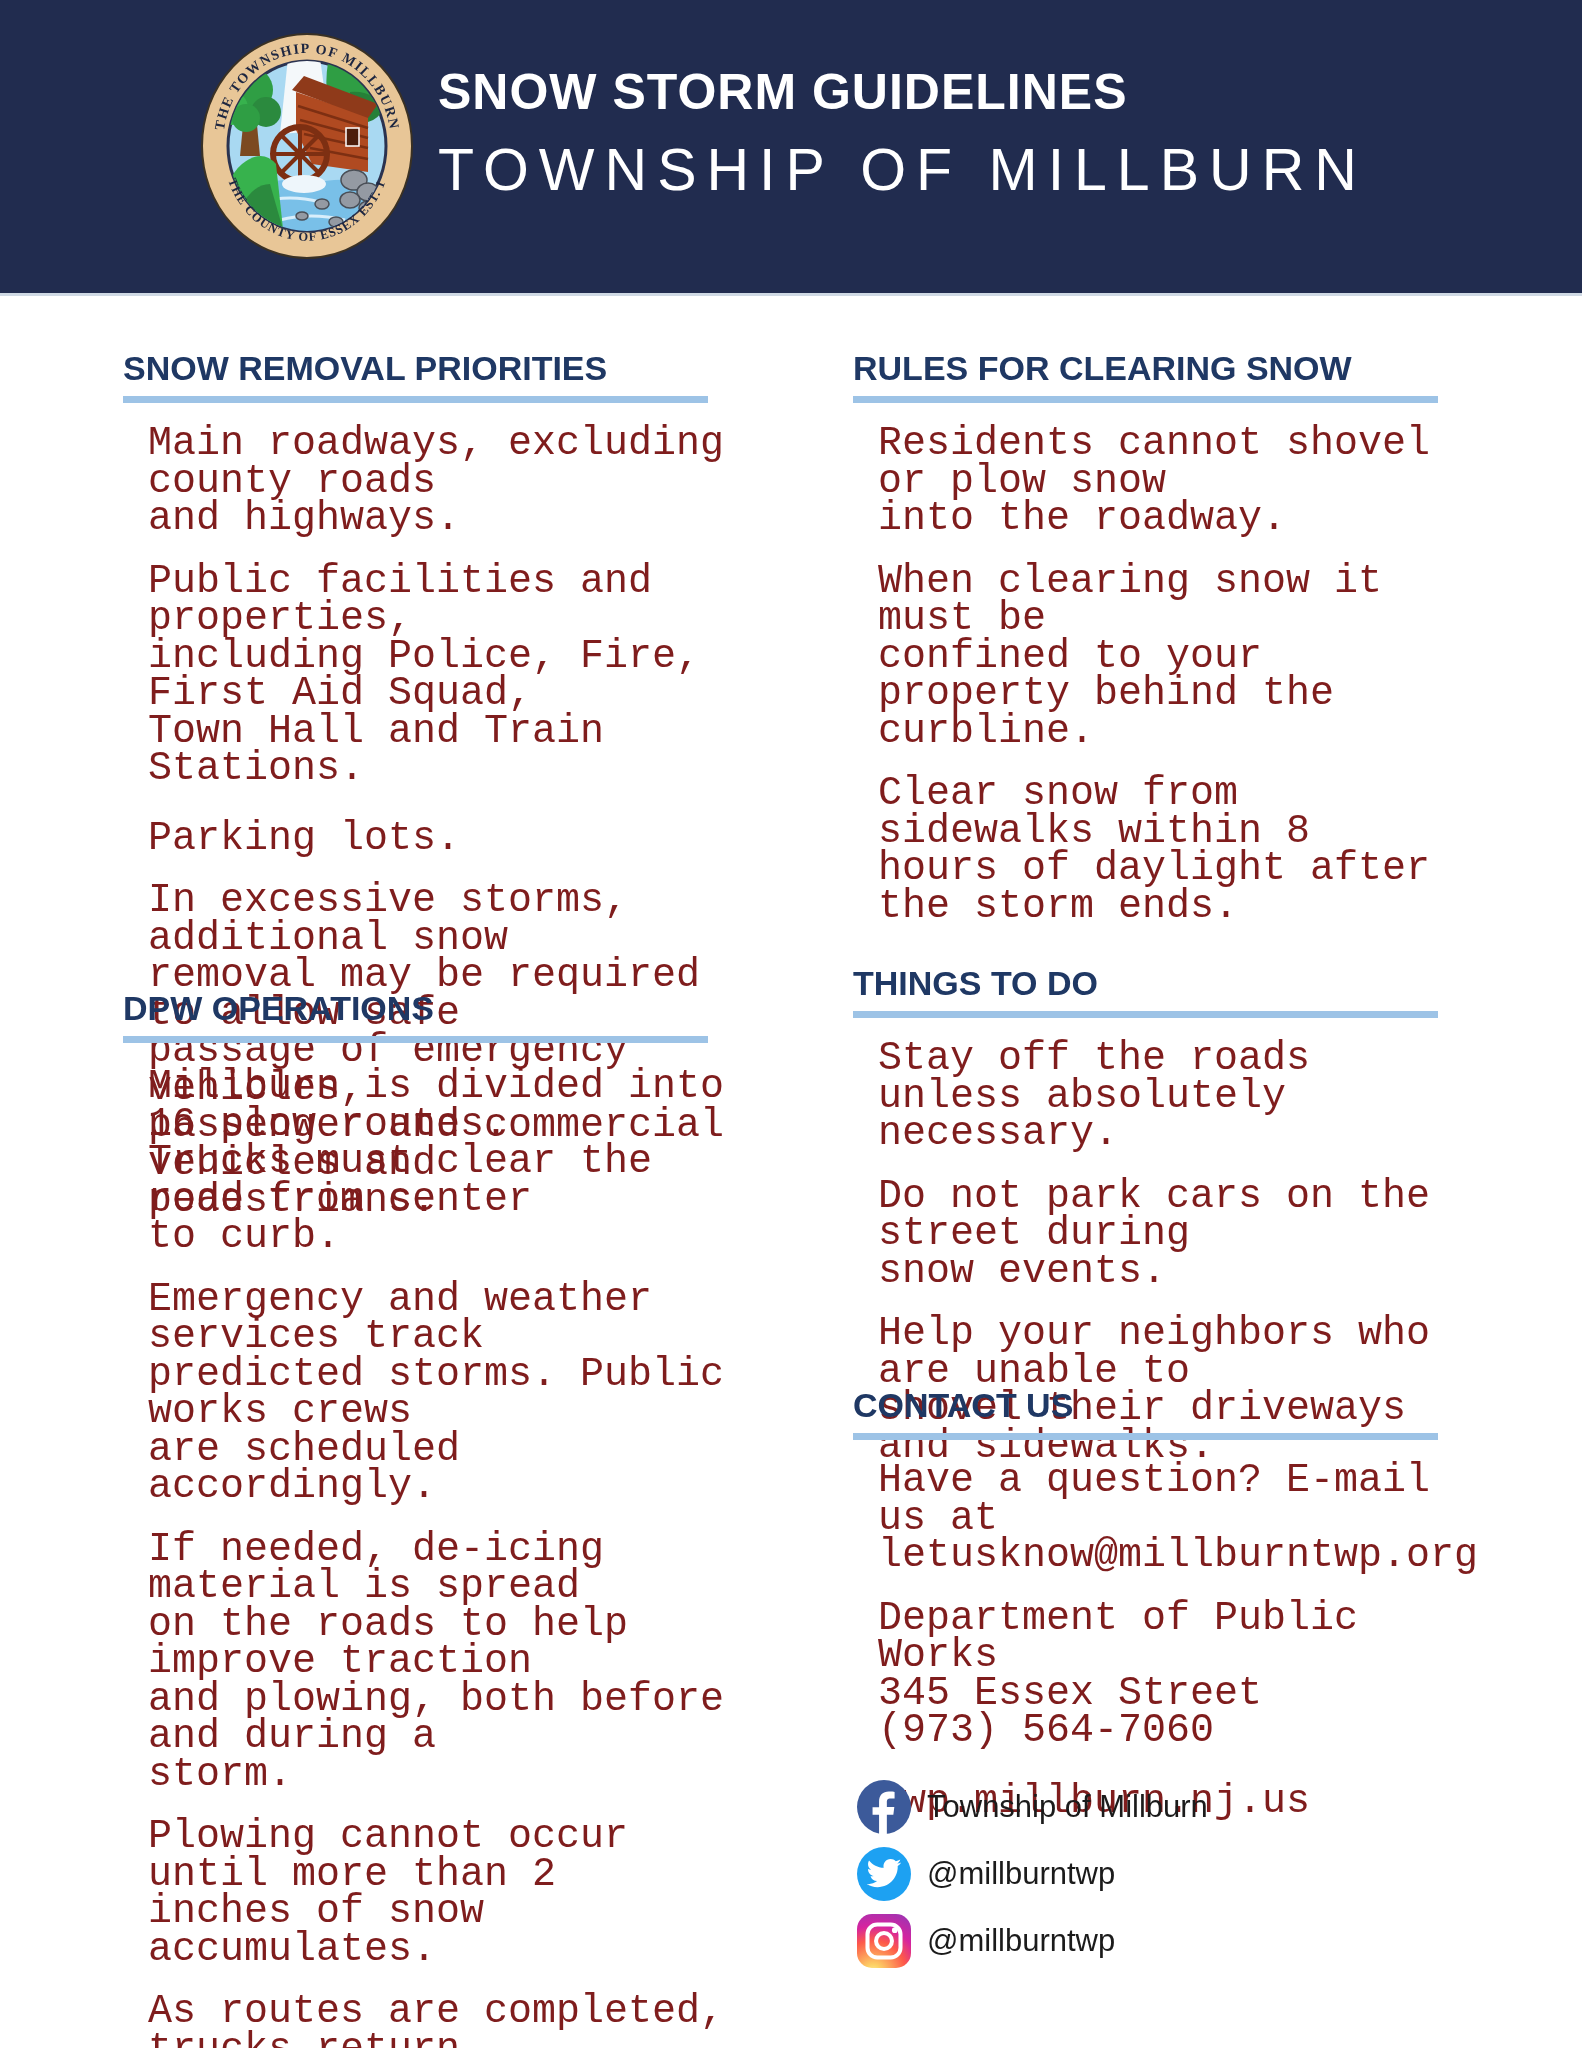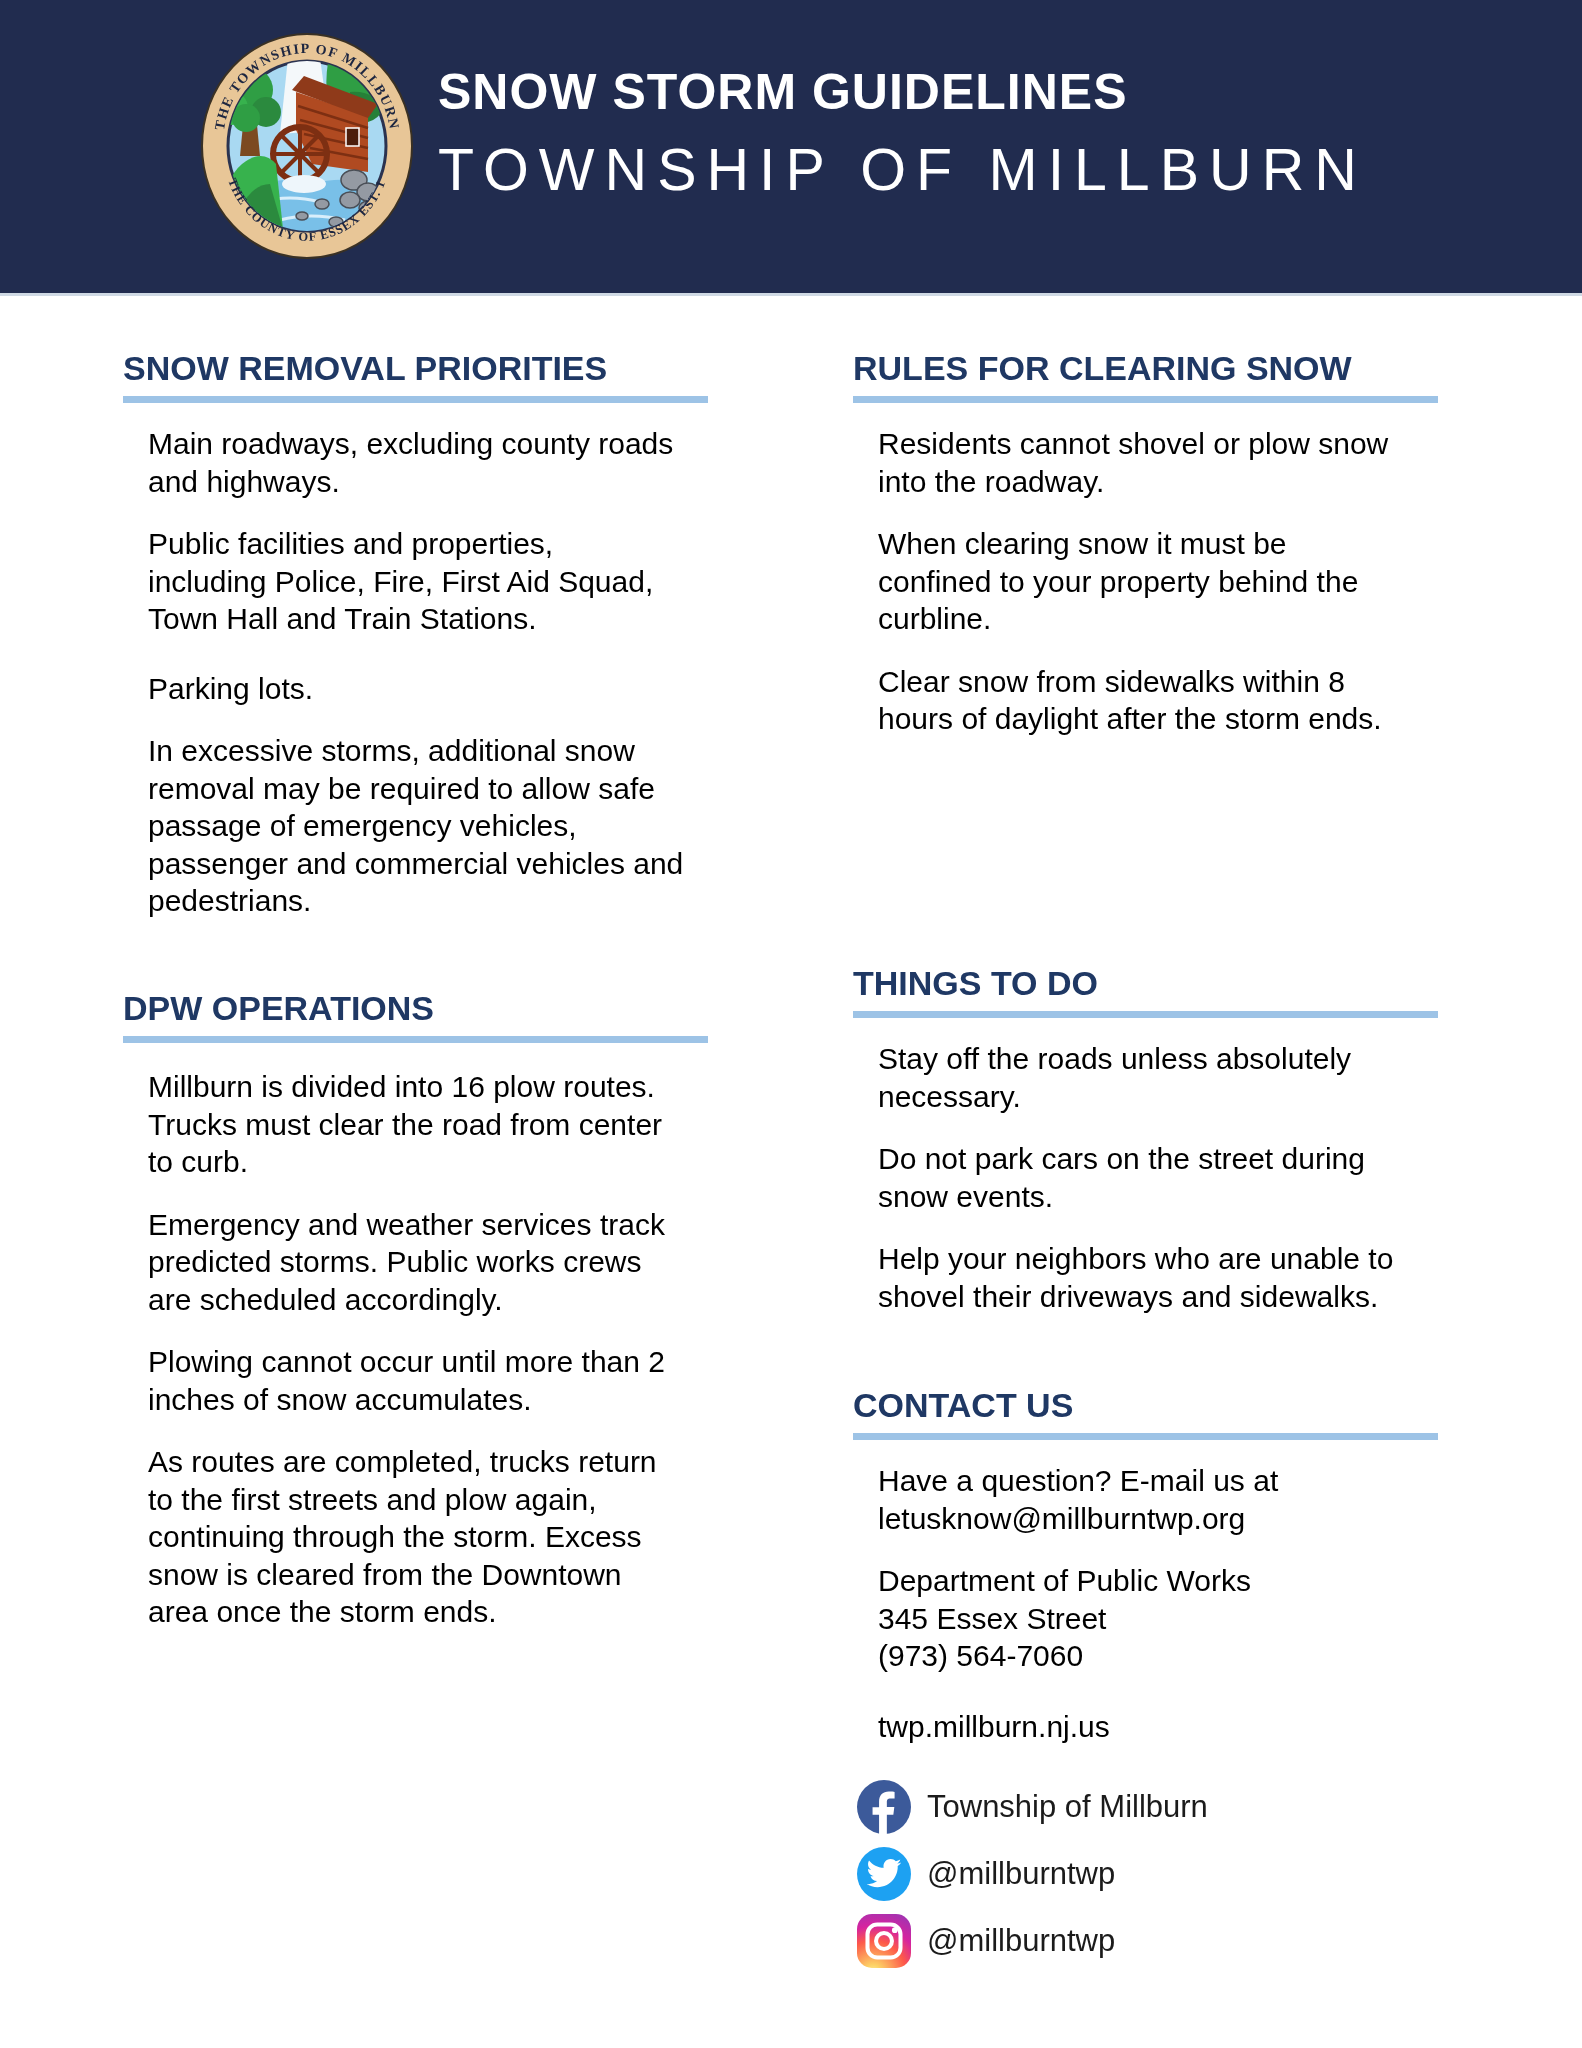--- a/index.html
+++ b/index.html
@@ -28,22 +28,22 @@
   #sec-l2{left:123px;top:984px;}
   #sec-r1{left:853px;top:344px;}
   #sec-r2{left:853px;top:959px;}
   #sec-r3{left:853px;top:1381px;}
   .h{
     margin:0;font-size:34px;font-weight:bold;color:#1f3864;
     line-height:48px;letter-spacing:0px;white-space:nowrap;
   }
   .rule{height:7px;width:585px;background:#9dc3e6;margin-top:4px;}
   .para{
-    margin:25px 0 0 25px;width:600px;font-size:30px;line-height:37.5px;
-    color:#000000;white-space:pre-line;
+    margin:25px 0 0 25px;width:600px;font-size:40px;line-height:37.5px;
+    color:#7f1d1d;white-space:pre-line;font-family:Liberation Mono, monospace;
   }
   .para.first{margin-top:22px;}
   .para.gap-big{margin-top:32px;}
   .para.website{margin-top:33px;}
   
   .social{position:absolute;left:857px;top:1780px;}
   .social-row{display:flex;align-items:center;margin-bottom:13px;cursor:pointer;}
   .social-row svg{width:54px;height:54px;flex:0 0 54px;display:block;}
   .social-label{
     margin-left:16px;font-size:31px;color:#1b1b1b;line-height:54px;
@@ -149,20 +149,24 @@
 
   <section class="sec" id="sec-l2">
     <h2 class="h">DPW OPERATIONS</h2>
     <div class="rule"></div>
     <p class="para">Millburn is divided into 16 plow routes.
 Trucks must clear the road from center
 to curb.</p>
     <p class="para">Emergency and weather services track
 predicted storms. Public works crews
 are scheduled accordingly.</p>
+    <p class="para">If needed, de-icing material is spread
+on the roads to help improve traction
+and plowing, both before and during a
+storm.</p>
     <p class="para">Plowing cannot occur until more than 2
 inches of snow accumulates.</p>
     <p class="para">As routes are completed, trucks return
 to the first streets and plow again,
 continuing through the storm. Excess
 snow is cleared from the Downtown
 area once the storm ends.</p>
   </section>
 
   <section class="sec" id="sec-r1">

